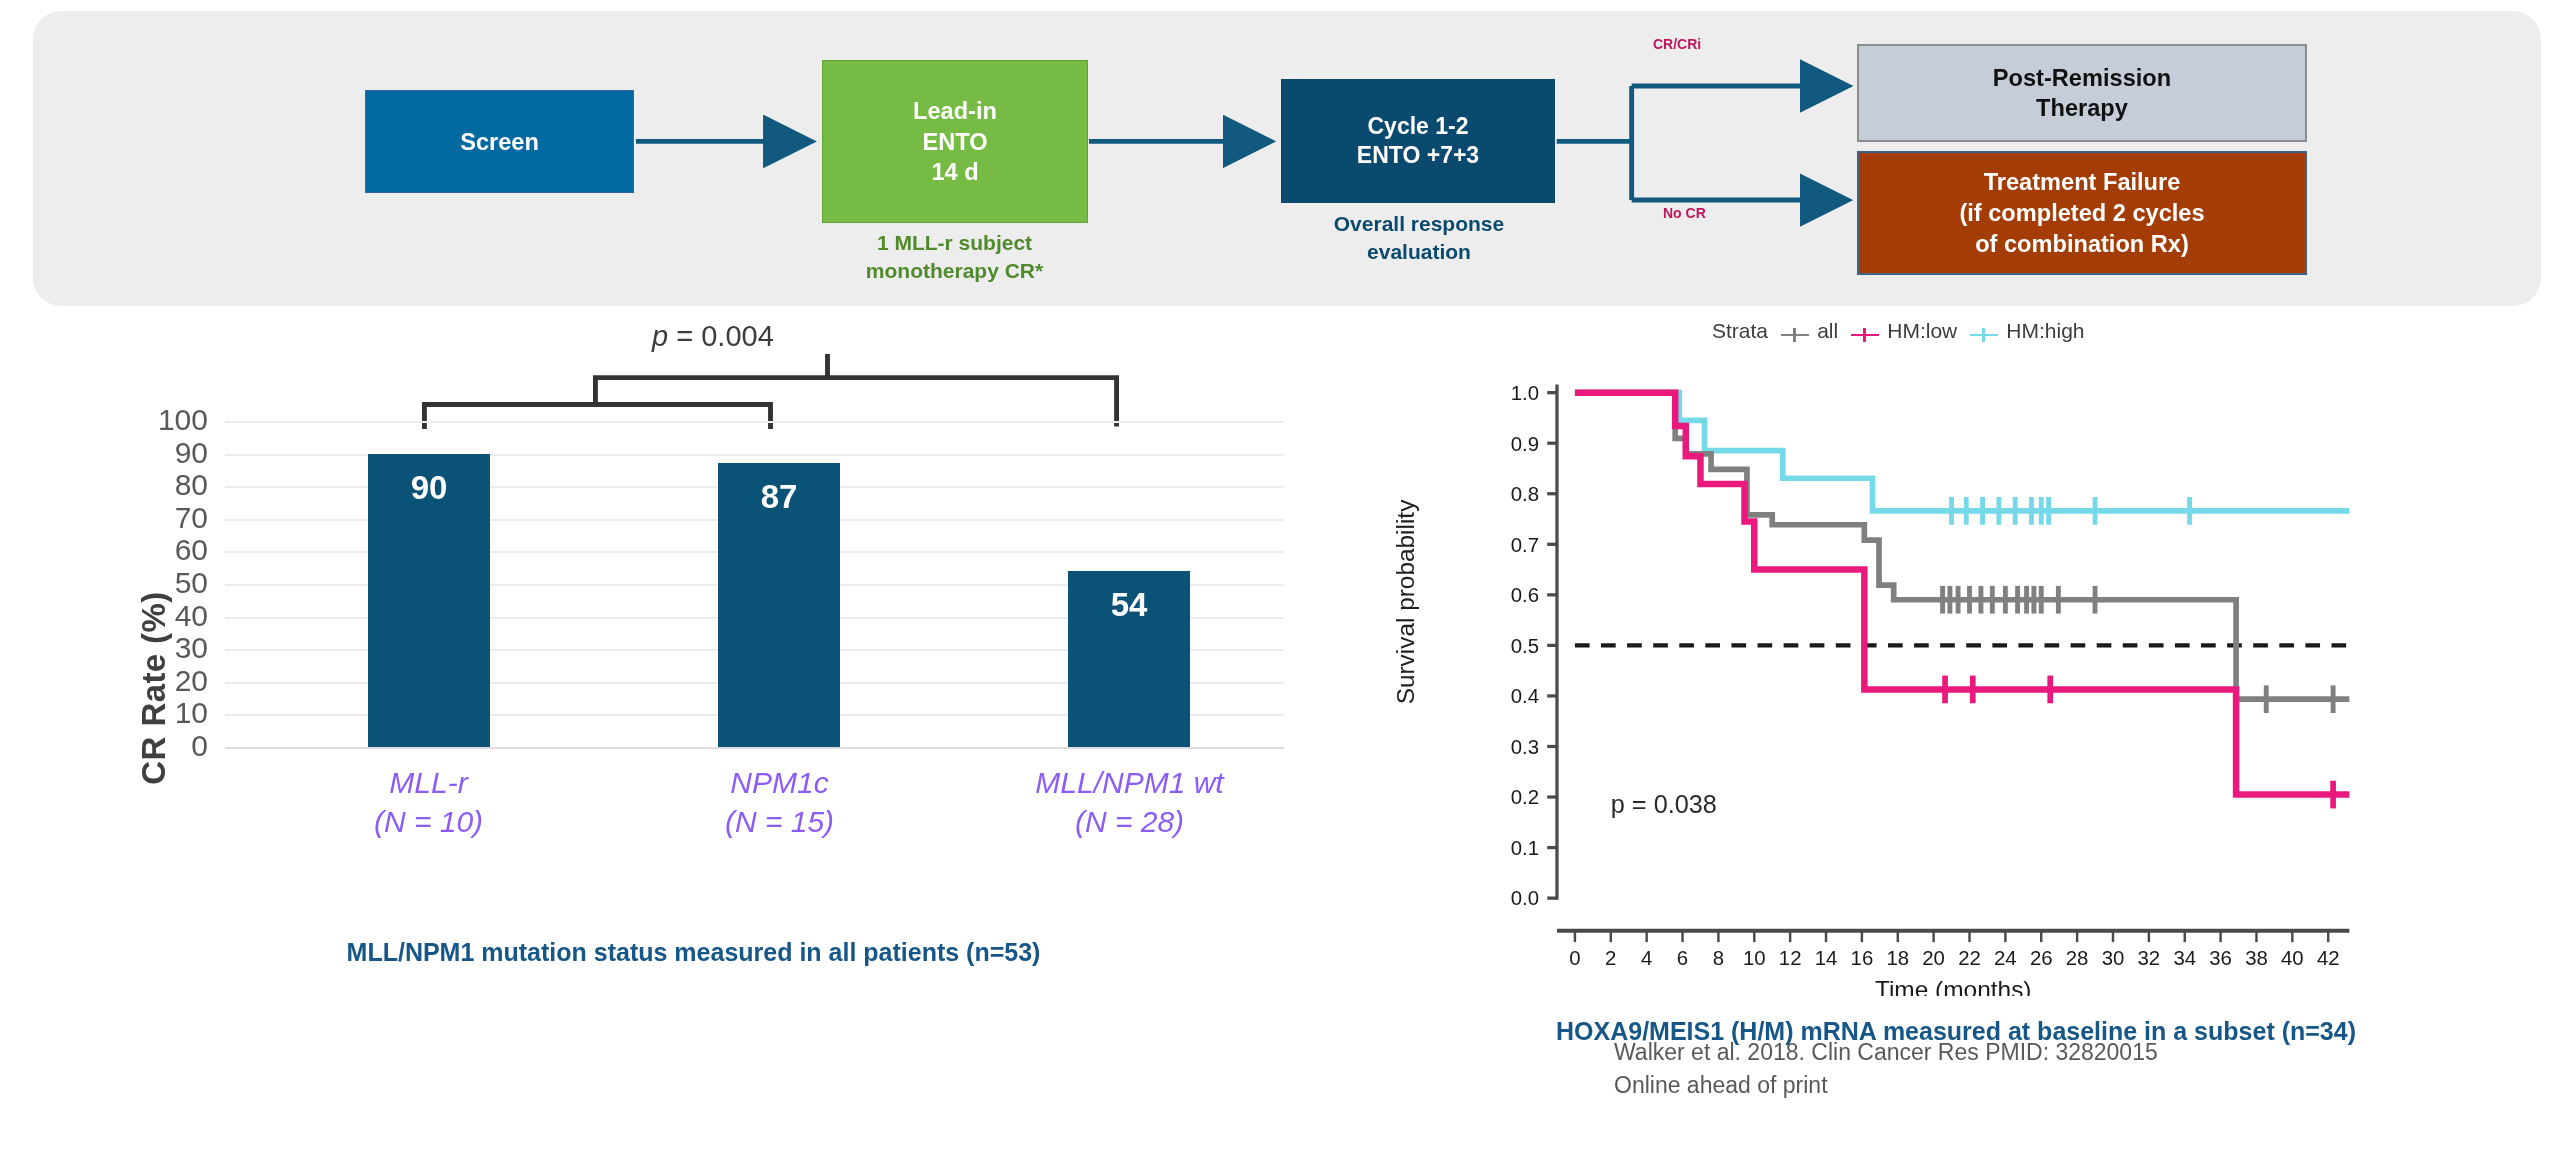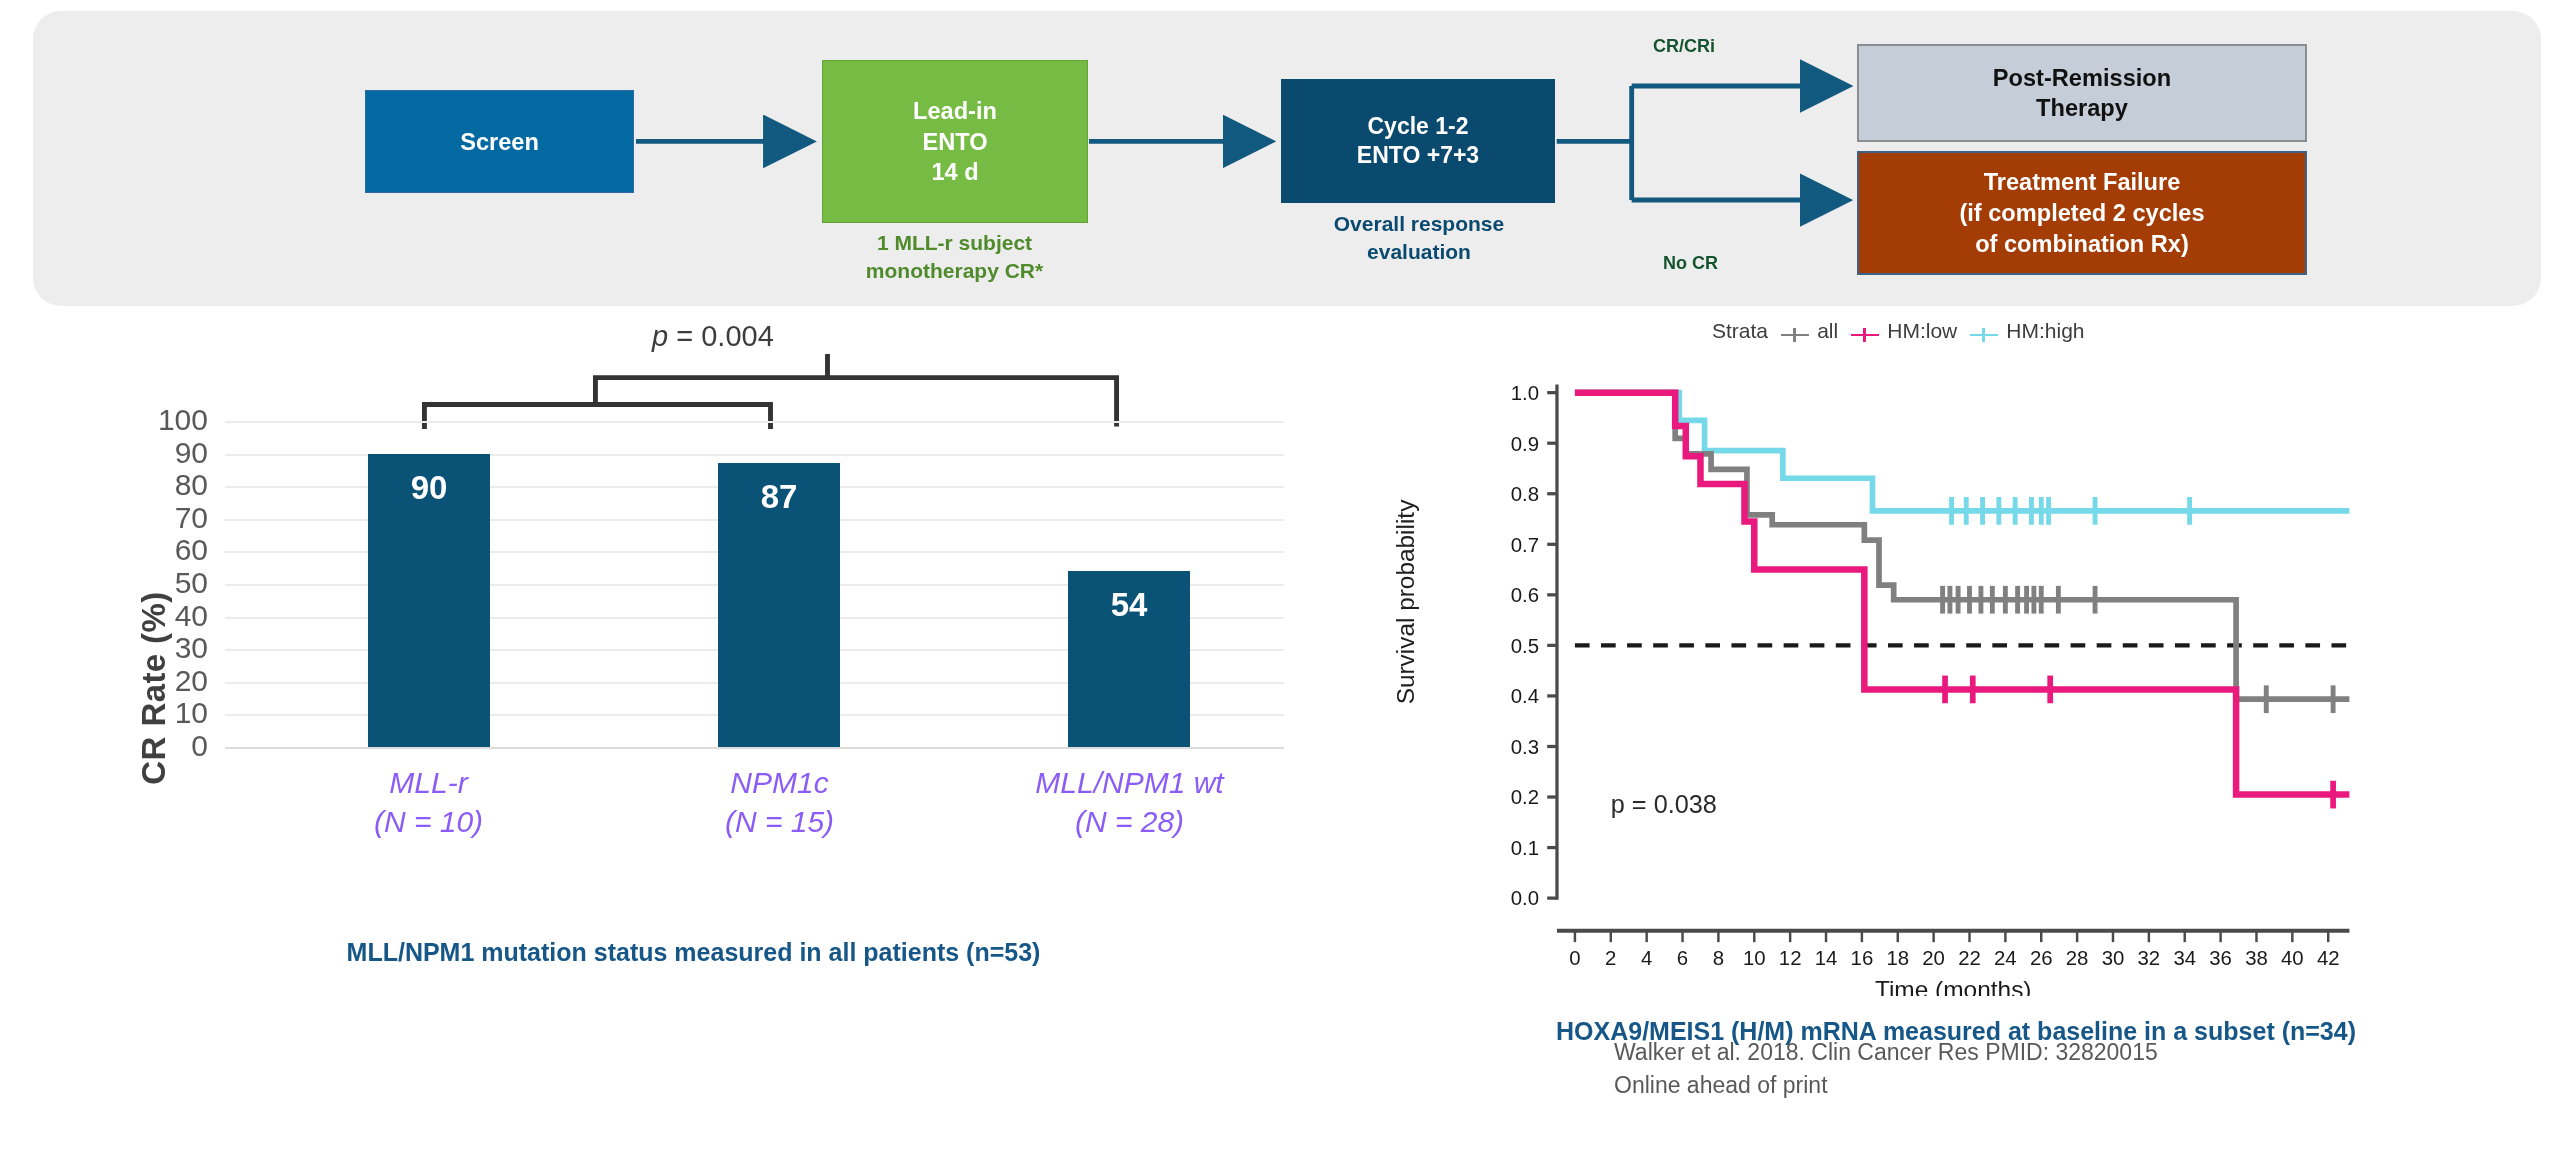--- a/index.html
+++ b/index.html
@@ -45,24 +45,24 @@
     font-size:23.6px;
   }
   .fbox .ln{display:block;}
   .cap{
     position:absolute;text-align:center;font-weight:bold;
     font-size:21px;line-height:1.30;
   }
   #cap-leadin{left:756px;top:218px;width:331px;color:#4f8a2b;}
   #cap-cycle{left:1200px;top:199px;width:372px;color:#0b4a6f;}
   .edgelbl{
-    position:absolute;font-size:18px;font-weight:bold;color:#14532d;
+    position:absolute;font-size:14px;font-weight:bold;color:#be185d;
   }
   #lbl-crcri{left:1620px;top:24.4px;}
-  #lbl-nocr{left:1630px;top:194px;margin-top:48px;}
+  #lbl-nocr{left:1630px;top:194px;}
   #flow-svg{position:absolute;left:0;top:0;width:2508px;height:295px;}
 
   
   #barchart-region{position:absolute;left:33px;top:319px;width:1304px;height:717px;}
   #bar-ylabel{
     position:absolute;left:-18px;top:350px;width:277px;
     transform:rotate(-90deg);transform-origin:center center;
     text-align:center;font-size:33px;font-weight:bold;color:#404040;
     letter-spacing:0.4px;
   }

